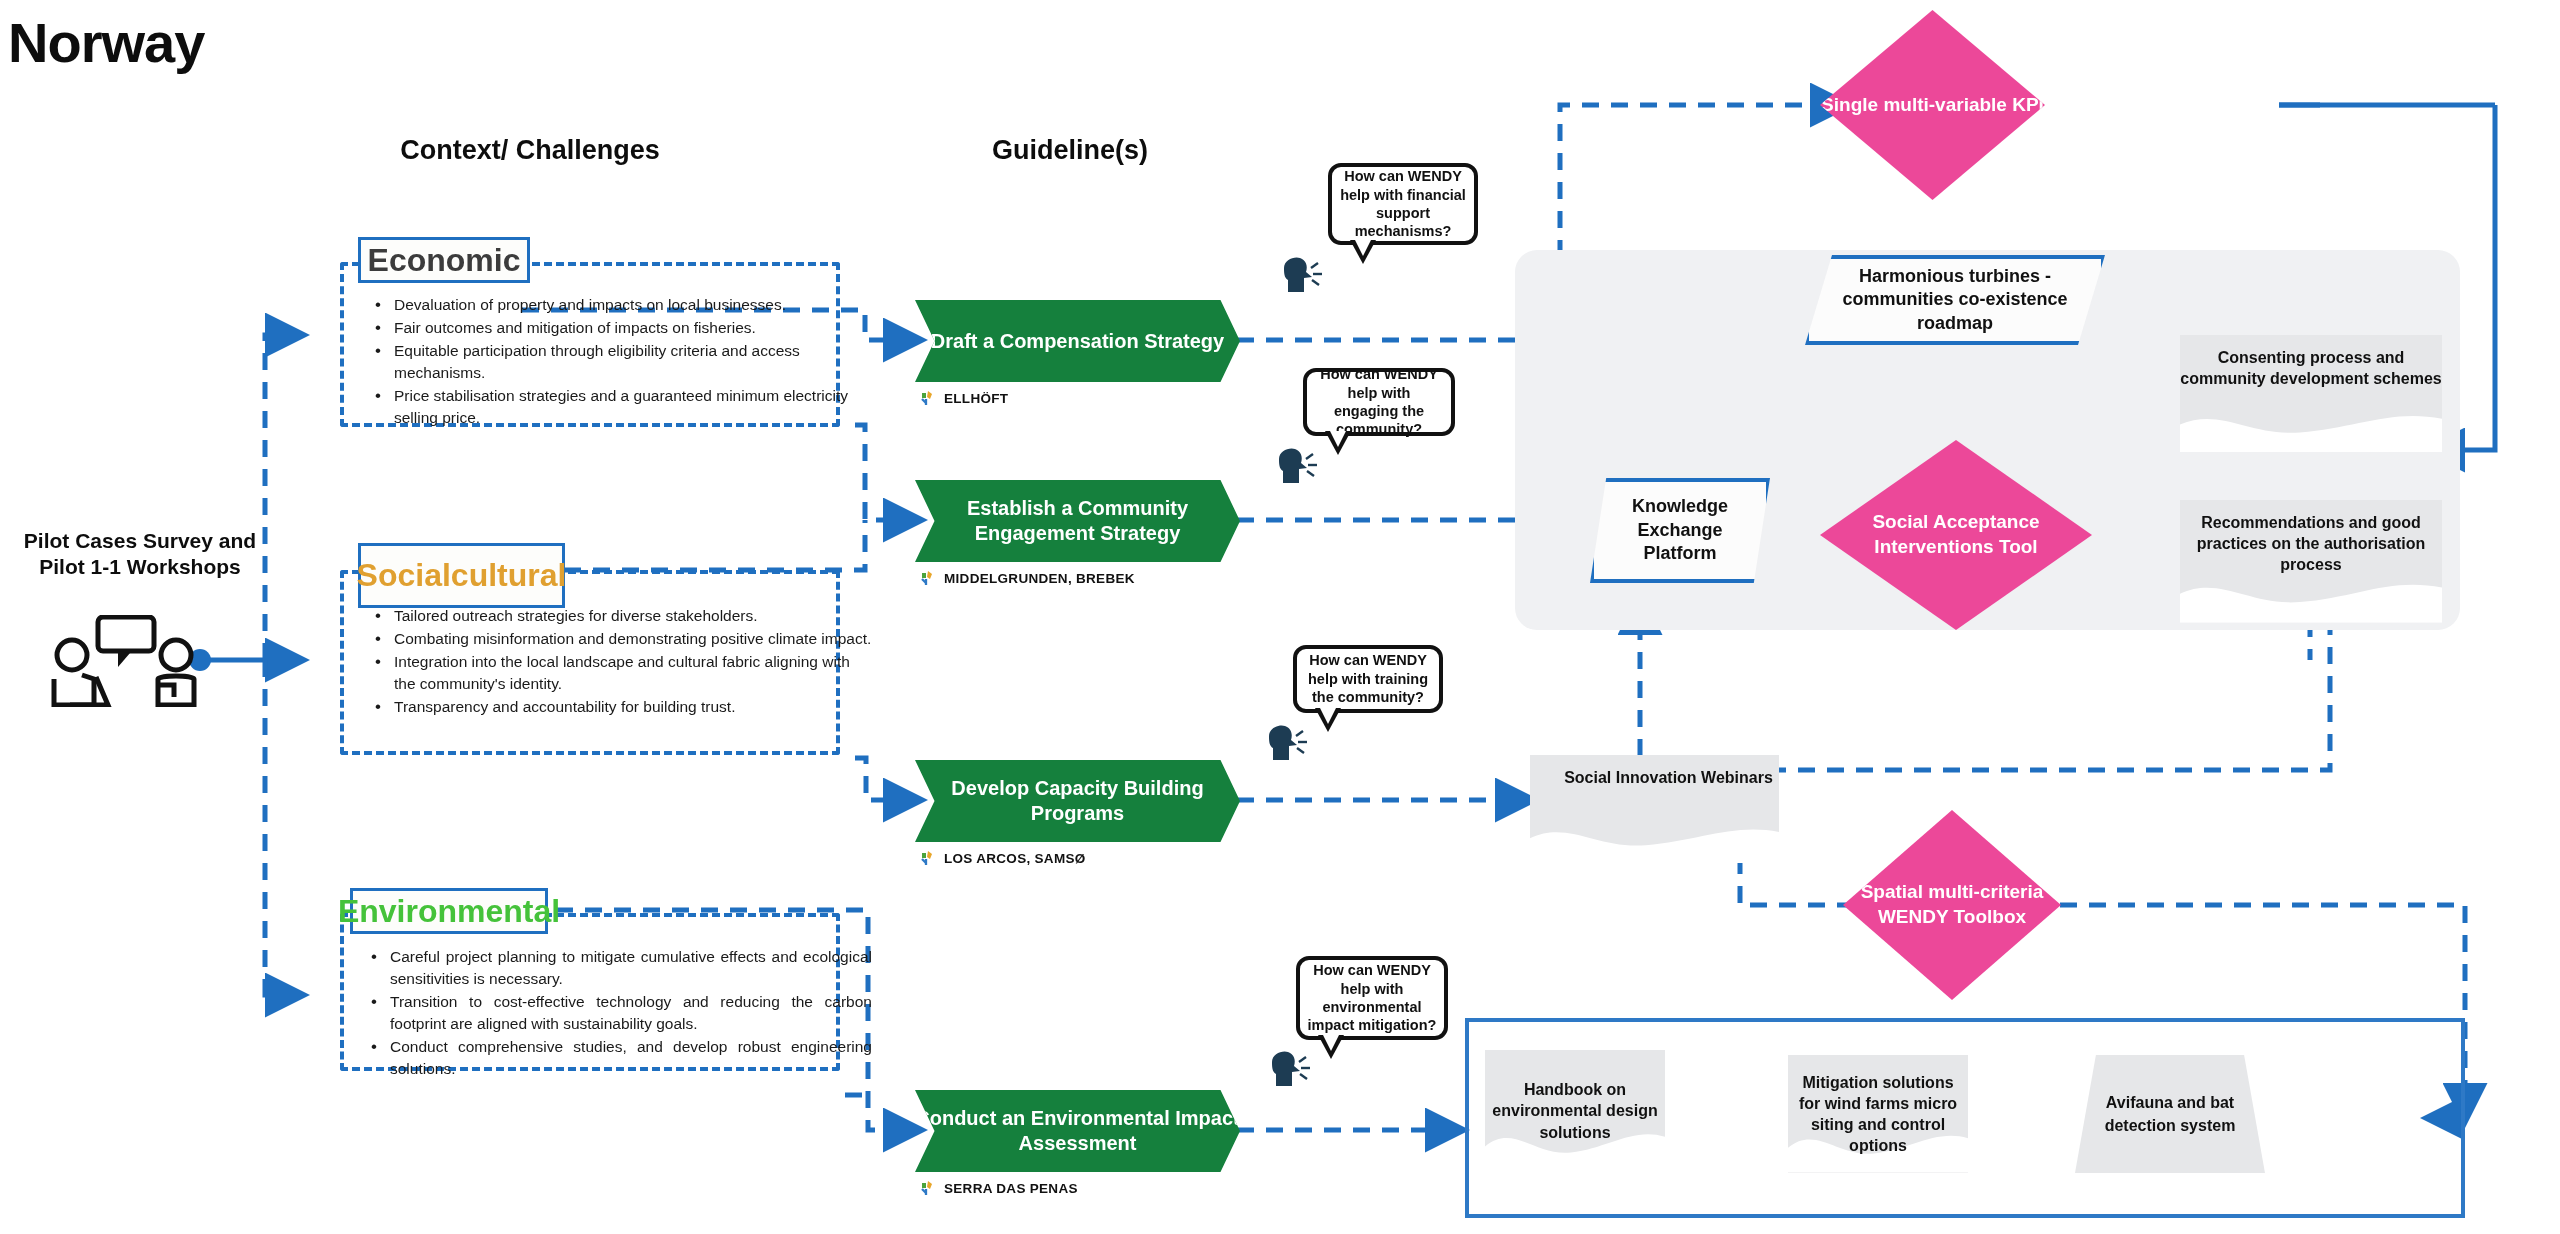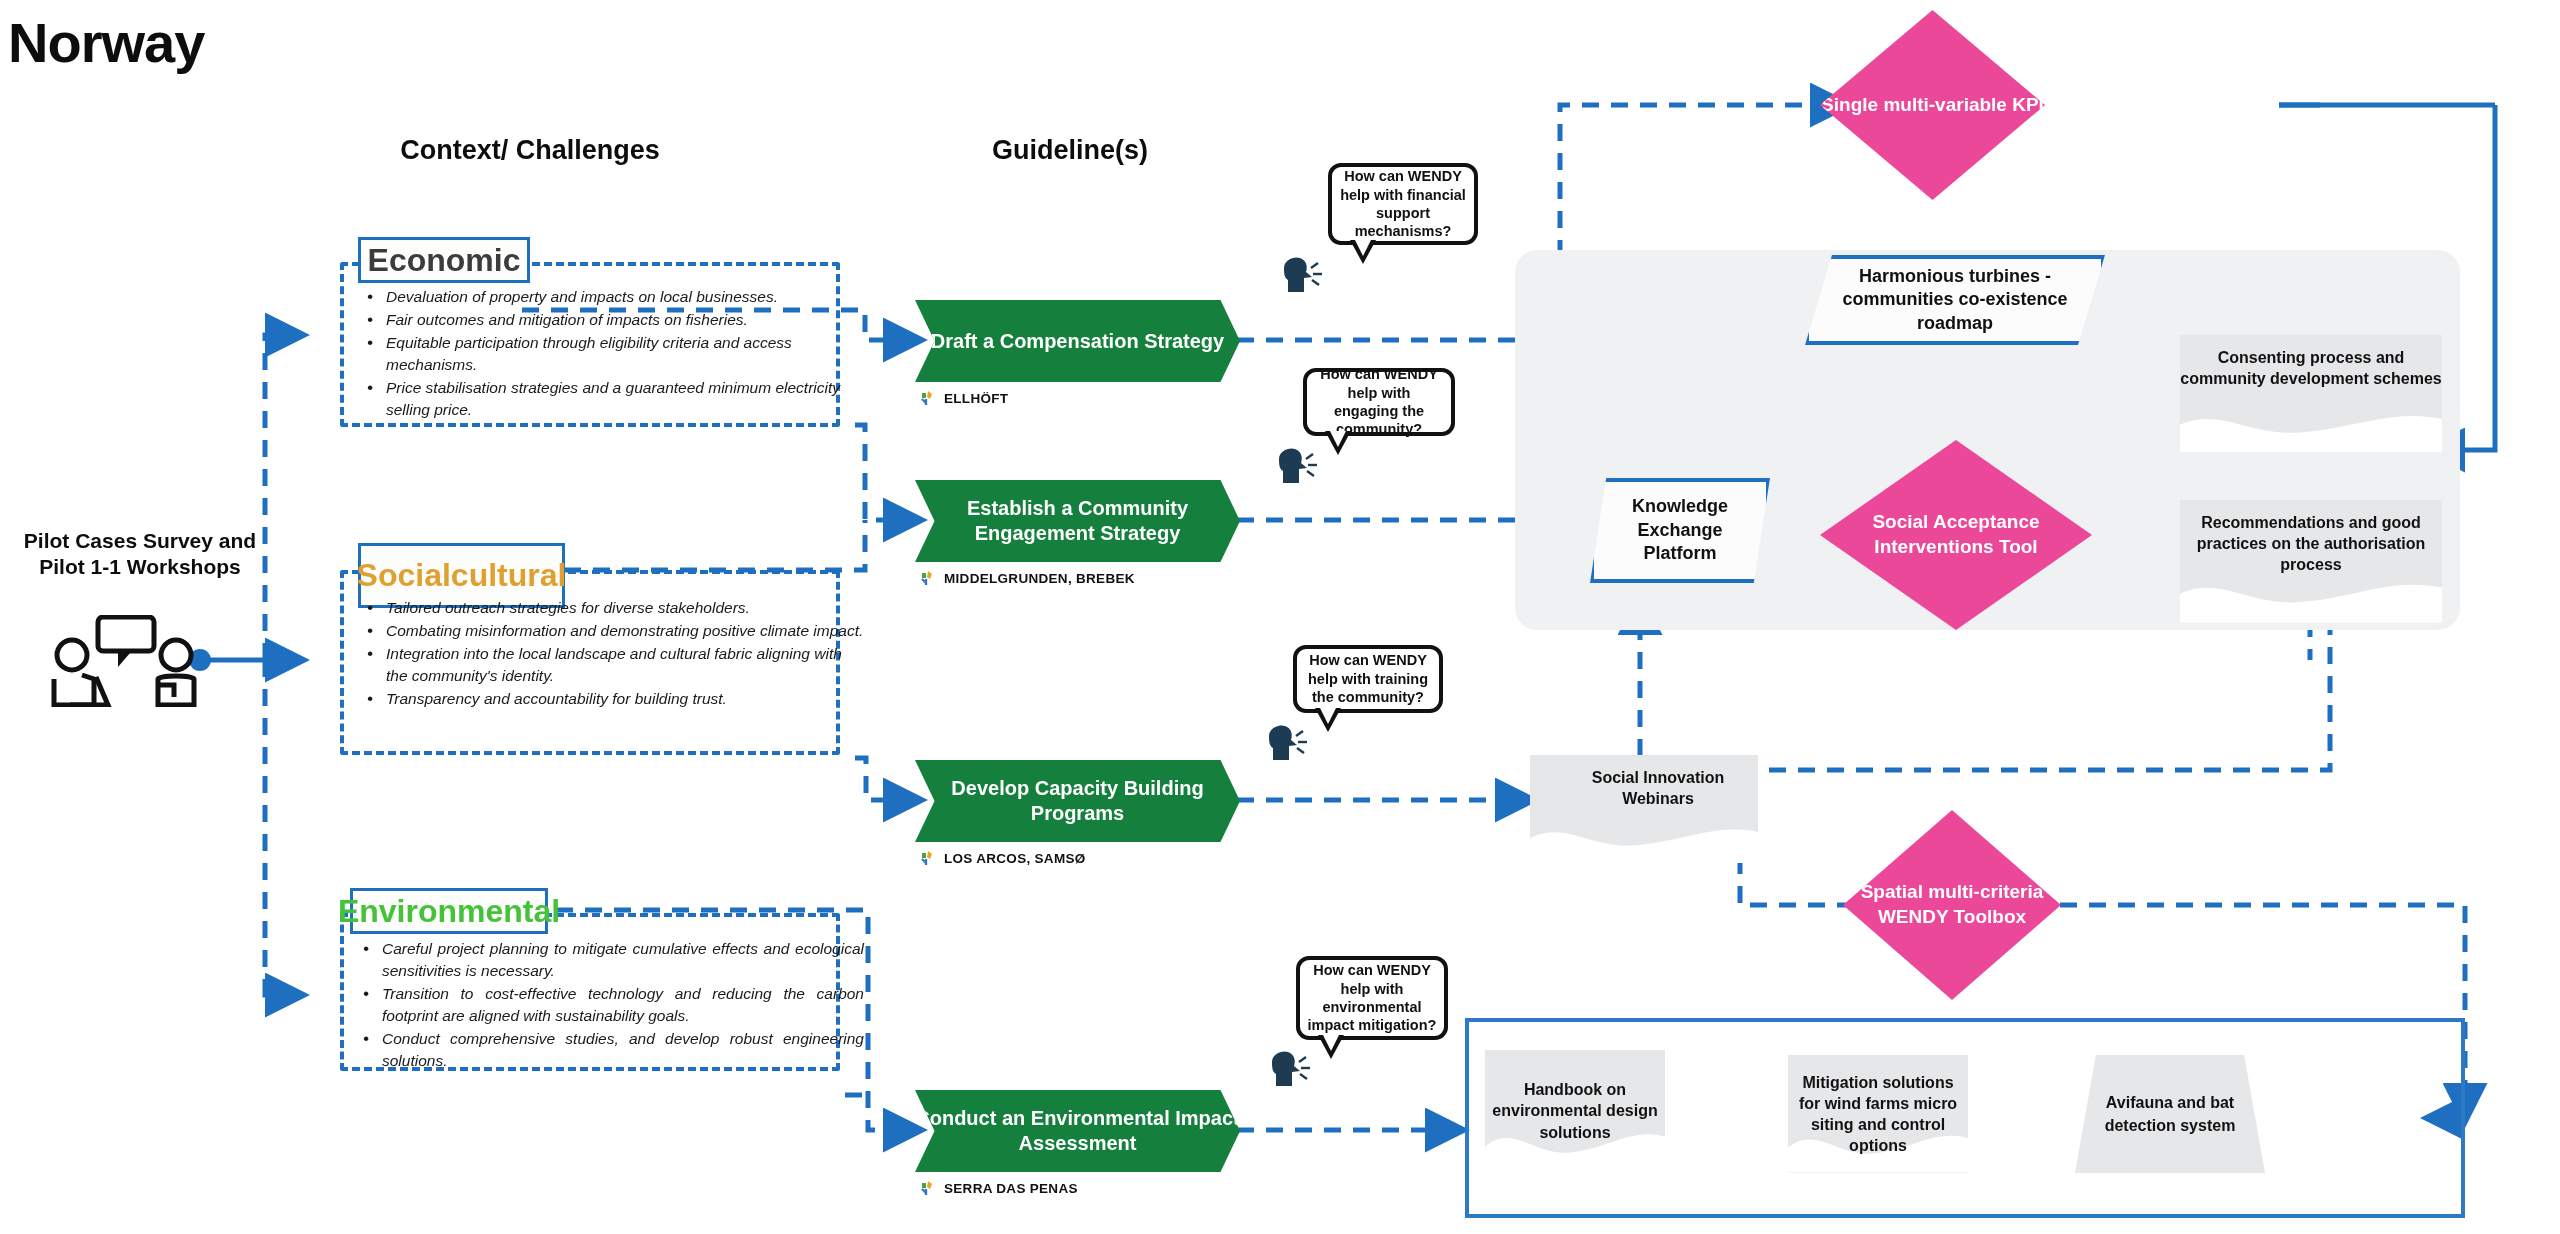--- a/index.html
+++ b/index.html
@@ -16,21 +16,21 @@
   #pilot-icon{left:48px;top:615px;width:160px;height:90px;}
 
   
   .ctx-wrap{position:absolute;}
   .ctx-dash{position:absolute;border:4px dashed #1f6fc0;border-radius:3px;box-sizing:border-box;}
   .ctx-head{position:absolute;background:#fdfdfb;border:3px solid #1f6fc0;box-sizing:border-box;
             display:flex;align-items:center;justify-content:center;font-size:32px;font-weight:600;}
   .ctx-head.economic{color:#3c3c3c;}
   .ctx-head.social{color:#e0a030;font-weight:bold;}
   .ctx-head.environmental{color:#45c23a;font-weight:bold;}
-  .ctx-list{position:absolute;margin:0;padding:0 14px 0 34px;list-style:none;font-size:15.5px;line-height:1.42;color:#1a1a1a;font-style:italic;}
+  .ctx-list{position:absolute;margin:8px;padding:0 14px 0 34px;list-style:none;font-size:15.5px;line-height:1.42;color:#1a1a1a;}
   .ctx-list li{position:relative;margin:0 0 1px 0;}
   .ctx-list li:before{content:"\2022";position:absolute;left:-19px;top:-1px;font-size:17px;}
   .ctx-list.just li{text-align:justify;}
 
   
   .chev{position:absolute;background:#15803d;display:flex;align-items:center;justify-content:center;
         text-align:center;color:#ffffff;font-weight:bold;font-size:20px;line-height:1.24;
         clip-path:polygon(0% 0%, 94% 0%, 100% 50%, 94% 100%, 0% 100%, 6% 50%);}
   .pilot-tag{position:absolute;font-size:13.5px;font-weight:bold;letter-spacing:.3px;color:#111;white-space:nowrap;}
   .tag-ico{display:inline-block;vertical-align:-3px;margin-right:7px;}
@@ -292,21 +292,21 @@
   </svg>
 </div>
 
 <div class="doc" style="left:2180px;top:500px;width:262px;height:123px;">
   <span>Recommendations and good practices on the authorisation process</span>
   <svg class="wave" viewBox="0 0 262 50" preserveAspectRatio="none">
     <path d="M0,50 L0,22 C40,4 70,34 120,30 C175,26 210,6 262,16 L262,50 Z" fill="#ffffff"></path>
   </svg>
 </div>
 
-<div class="doc" style="left:1530px;top:755px;width:228px;height:108px;padding-left:28px;">
+<div class="doc" style="left:1530px;top:755px;width:249px;height:108px;padding-left:28px;">
   <span>Social Innovation Webinars</span>
   <svg class="wave" viewBox="0 0 215 45" preserveAspectRatio="none">
     <path d="M0,45 L0,20 C33,2 58,31 100,27 C145,23 176,5 215,14 L215,45 Z" fill="#ffffff"></path>
   </svg>
 </div>
 
 <div class="diamond" style="left:1843px;top:810px;width:218px;height:190px;">Spatial multi-criteria WENDY Toolbox</div>
 
 <div class="abs" id="env-frame"></div>
 

